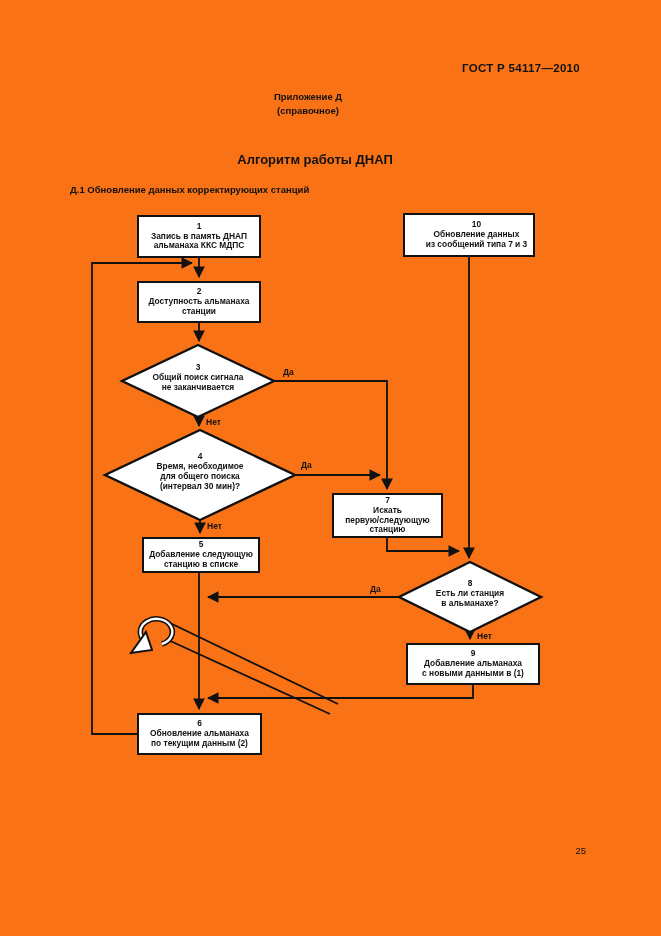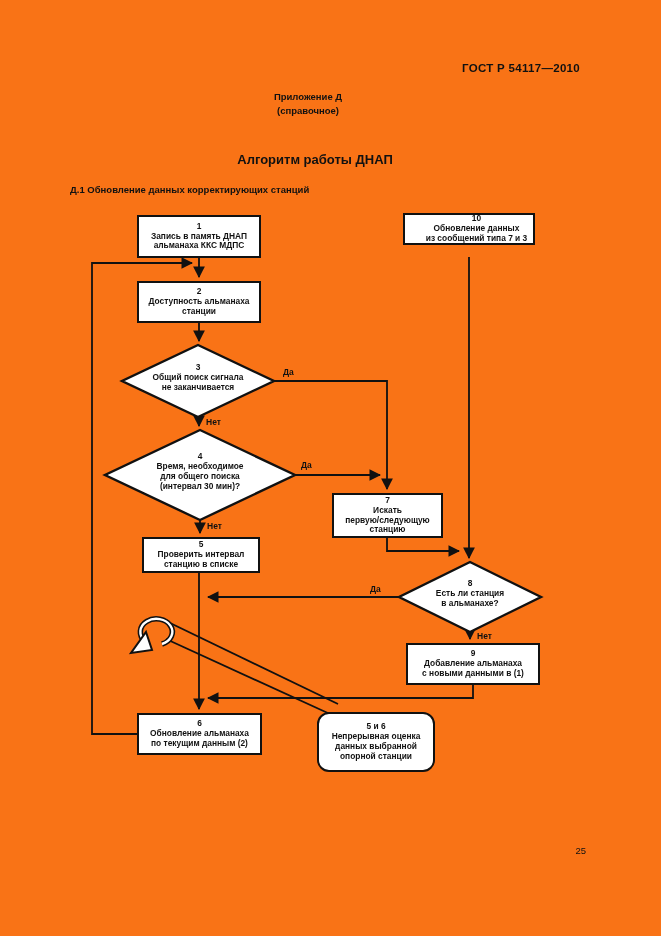--- a/index.html
+++ b/index.html
@@ -74,21 +74,21 @@
       <polygon points="146,632 152,650 131,653" fill="#fff" stroke="#111" stroke-width="2"></polygon>
     </g>
   </svg>
 
   <div class="node" style="left:137px;top:215px;width:124px;height:43px;">
     <div>1</div>
     <div>Запись в память ДНАП</div>
     <div>альманаха ККС МДПС</div>
   </div>
 
-  <div class="node" style="left:403px;top:213px;width:132px;height:32px;padding-left:17px;">
+  <div class="node" style="left:403px;top:213px;width:132px;height:44px;padding-left:17px;">
     <div>10</div>
     <div>Обновление данных</div>
     <div>из сообщений типа 7 и 3</div>
   </div>
 
   <div class="node" style="left:137px;top:281px;width:124px;height:42px;">
     <div>2</div>
     <div>Доступность альманаха</div>
     <div>станции</div>
   </div>
@@ -101,21 +101,21 @@
 
   <div class="dtext" style="left:110px;top:452px;width:180px;">
     <div>4</div>
     <div>Время, необходимое</div>
     <div>для общего поиска</div>
     <div>(интервал 30 мин)?</div>
   </div>
 
   <div class="node" style="left:142px;top:537px;width:118px;height:36px;">
     <div>5</div>
-    <div>Проверить интервал</div>
+    <div>Добавление следующую</div>
     <div>станцию в списке</div>
   </div>
 
   <div class="node" style="left:332px;top:493px;width:111px;height:45px;">
     <div>7</div>
     <div>Искать</div>
     <div>первую/следующую</div>
     <div>станцию</div>
   </div>
 
@@ -130,26 +130,20 @@
     <div>Добавление альманаха</div>
     <div>с новыми данными в (1)</div>
   </div>
 
   <div class="node" style="left:137px;top:713px;width:125px;height:42px;">
     <div>6</div>
     <div>Обновление альманаха</div>
     <div>по текущим данным (2)</div>
   </div>
 
-  <div class="node rounded" style="left:317px;top:712px;width:118px;height:60px;">
-    <div>5 и 6</div>
-    <div>Непрерывная оценка</div>
-    <div>данных выбранной</div>
-    <div>опорной станции</div>
-  </div>
 
   <div class="elabel" style="left:283px;top:367px;">Да</div>
   <div class="elabel" style="left:206px;top:417px;">Нет</div>
   <div class="elabel" style="left:301px;top:460px;">Да</div>
   <div class="elabel" style="left:207px;top:521px;">Нет</div>
   <div class="elabel" style="left:370px;top:584px;">Да</div>
   <div class="elabel" style="left:477px;top:631px;">Нет</div>
 
   <div class="abs pagenum">25</div>
 </div>

